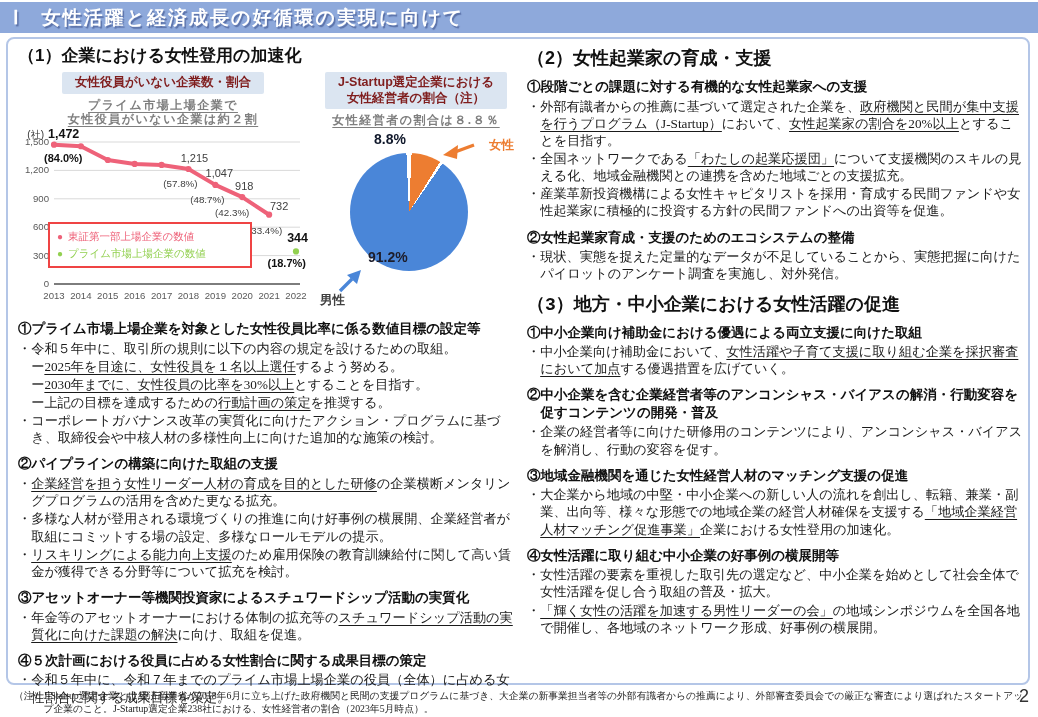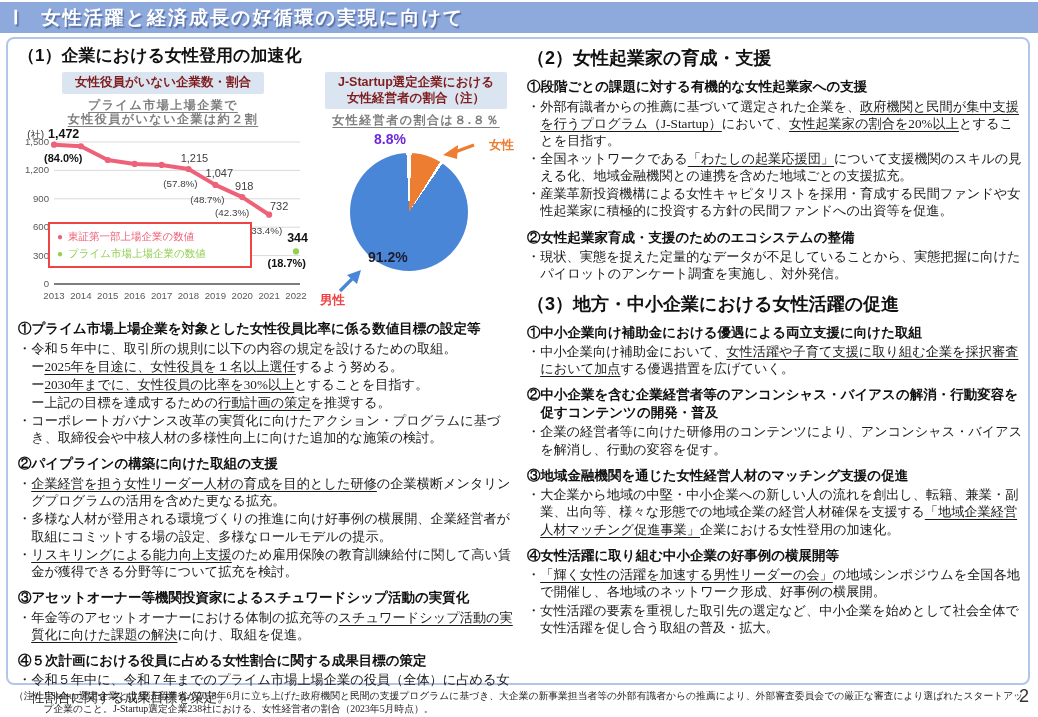--- a/index.html
+++ b/index.html
@@ -9,21 +9,21 @@
              box-sizing:border-box;padding-left:13px;line-height:31px;
              font-family:"Liberation Sans", sans-serif;font-weight:bold;font-size:19px;color:#ffffff;
              letter-spacing:2px;text-shadow:1.5px 1.5px 1px #5a71a8;}
   .content-box{position:absolute;left:6px;top:37px;width:1024px;height:648px;background:#fff;
                border:2px solid #b4c6e7;border-radius:8px;box-sizing:border-box;}
   .col{position:absolute;top:3px;}
   .col-left{left:10px;width:500px;}
   .col-right{left:519px;top:5px;width:498px;}
   .col-title{font-family:"Liberation Sans", sans-serif;font-weight:bold;font-size:17px;color:#111;margin:2px 0 3px 0;}
   .col-title.big{font-size:18px;}
-  .col-title.sec3{margin-top:8px;}
+  .col-title.sec3{margin-top:8px;font-family:Liberation Mono, monospace;}
 
   
   .charts-row{display:flex;gap:8px;height:242px;}
   .chart{position:relative;}
   .line-chart-box{width:290px;}
   .pie-chart-box{width:200px;}
   .chip{background:#dbe5f1;border-radius:2px;width:fit-content;margin:2px auto 0 auto;
         padding:3px 13px;font-family:"Liberation Sans", sans-serif;font-weight:bold;font-size:12.5px;
         color:#7f1d1d;text-align:center;line-height:1.25;}
   .chart-sub{margin:4px 0 1px 0;text-align:center;font-family:"Liberation Sans", sans-serif;
@@ -37,21 +37,21 @@
   .plabel{font-family:"Liberation Sans", sans-serif;font-size:9.8px;fill:#404040;}
   .plabel.bold{font-weight:bold;fill:#111;font-size:11px;}
   .legend{position:absolute;left:30px;top:152px;width:186px;background:#fff;border:2px solid #ef4444;
           padding:4px 7px;font-family:"Liberation Sans", sans-serif;font-size:10.5px;line-height:1.6;}
   .lg-row{white-space:nowrap;}
   .lg-row .dot{margin-right:5px;font-size:10px;}
 
   
   .pie-wrap{position:relative;height:176px;margin-top:5px;}
   .pie-circle{position:absolute;left:34px;top:20px;width:118px;height:118px;border-radius:50%;}
-  .pie-pct{position:absolute;font-family:"Liberation Sans", sans-serif;font-weight:bold;font-size:14px;color:#6d28d9;}
+  .pie-pct{position:absolute;font-family:"Liberation Sans", sans-serif;font-weight:bold;font-size:14px;color:#0f172a;}
   .pie-pct-female{left:58px;top:-2px;}
   .pie-pct-male{left:52px;top:116px;color:#1d1d2b;}
   .pie-cat{position:absolute;font-family:"Liberation Sans", sans-serif;font-weight:bold;font-size:12.5px;}
   .pie-cat-female{right:2px;top:4px;}
   .pie-cat-male{left:4px;bottom:0px;}
   .arrow-svg{position:absolute;}
   .female-arrow{right:40px;top:8px;}
   .male-arrow{left:20px;bottom:14px;}
 
   
@@ -155,21 +155,21 @@
             <span>女性経営者の割合（注）</span>
           </div>
           <div class="chart-sub">
             <span>女性経営者の割合は８.８％</span>
           </div>
           <div class="pie-wrap">
             <div class="pie-circle" id="pie-circle" style="background: conic-gradient(rgb(255, 255, 255) 0deg, rgb(255, 255, 255) 2.5deg, rgb(237, 125, 49) 2.5deg, rgb(237, 125, 49) 31.68deg, rgb(255, 255, 255) 31.68deg, rgb(255, 255, 255) 34.68deg, rgb(74, 134, 216) 34.68deg, rgb(74, 134, 216) 357.5deg, rgb(255, 255, 255) 357.5deg, rgb(255, 255, 255) 360deg);"></div>
             <div class="pie-pct pie-pct-female" id="pie-pct-female">8.8%</div>
             <div class="pie-pct pie-pct-male" id="pie-pct-male">91.2%</div>
             <div class="pie-cat pie-cat-female" id="pie-cat-female" style="color: rgb(237, 125, 49);">女性</div>
-            <div class="pie-cat pie-cat-male" id="pie-cat-male" style="color: #ef4444;">男性</div>
+            <div class="pie-cat pie-cat-male" id="pie-cat-male" style="color: #404040;">男性</div>
             <svg class="arrow-svg female-arrow" width="34" height="18">
               <path d="M32 4 L13 11" stroke="#ed7d31" stroke-width="3.4" fill="none"></path>
               <polygon points="1,14 16,4 15,18" fill="#ed7d31"></polygon>
             </svg>
             <svg class="arrow-svg male-arrow" width="28" height="28">
               <path d="M4 24 L16 12" stroke="#4a86d8" stroke-width="3.4" fill="none"></path>
               <polygon points="25,3 21,17 11,8" fill="#4a86d8"></polygon>
             </svg>
           </div>
         </div>
@@ -224,22 +224,22 @@
           <div class="txt-section">
             <div class="sec-heading">②中小企業を含む企業経営者等のアンコンシャス・バイアスの解消・行動変容を促すコンテンツの開発・普及</div>
             <div class="bullet indent-0"><span>・企業の経営者等に向けた研修用のコンテンツにより、アンコンシャス・バイアスを解消し、行動の変容を促す。</span></div>
           </div>
           <div class="txt-section">
             <div class="sec-heading">③地域金融機関を通じた女性経営人材のマッチング支援の促進</div>
             <div class="bullet indent-0"><span>・大企業から地域の中堅・中小企業への新しい人の流れを創出し、転籍、兼業・副業、出向等、様々な形態での地域企業の経営人材確保を支援する</span><span class="u">「地域企業経営人材マッチング促進事業」</span><span>企業における女性登用の加速化。</span></div>
           </div>
           <div class="txt-section">
             <div class="sec-heading">④女性活躍に取り組む中小企業の好事例の横展開等</div>
+            <div class="bullet indent-0"><span>・女性活躍の要素を重視した取引先の選定など、中小企業を始めとして社会全体で女性活躍を促し合う取組の普及・拡大。</span></div>
             <div class="bullet indent-0"><span>・</span><span class="u">「輝く女性の活躍を加速する男性リーダーの会」</span><span>の地域シンポジウムを全国各地で開催し、各地域のネットワーク形成、好事例の横展開。</span></div>
-            <div class="bullet indent-0"><span>・女性活躍の要素を重視した取引先の選定など、中小企業を始めとして社会全体で女性活躍を促し合う取組の普及・拡大。</span></div>
           </div>
         </div>
     </div>
   </div>
 
   <div class="footnote">（注）J-Startup選定企業とは経済産業省が2018年6月に立ち上げた政府機関と民間の支援プログラムに基づき、大企業の新事業担当者等の外部有識者からの推薦により、外部審査委員会での厳正な審査により選ばれたスタートアップ企業のこと。J-Startup選定企業238社における、女性経営者の割合（2023年5月時点）。</div>
   <div class="page-num">2</div>
 </div>
 
 </body></html>

